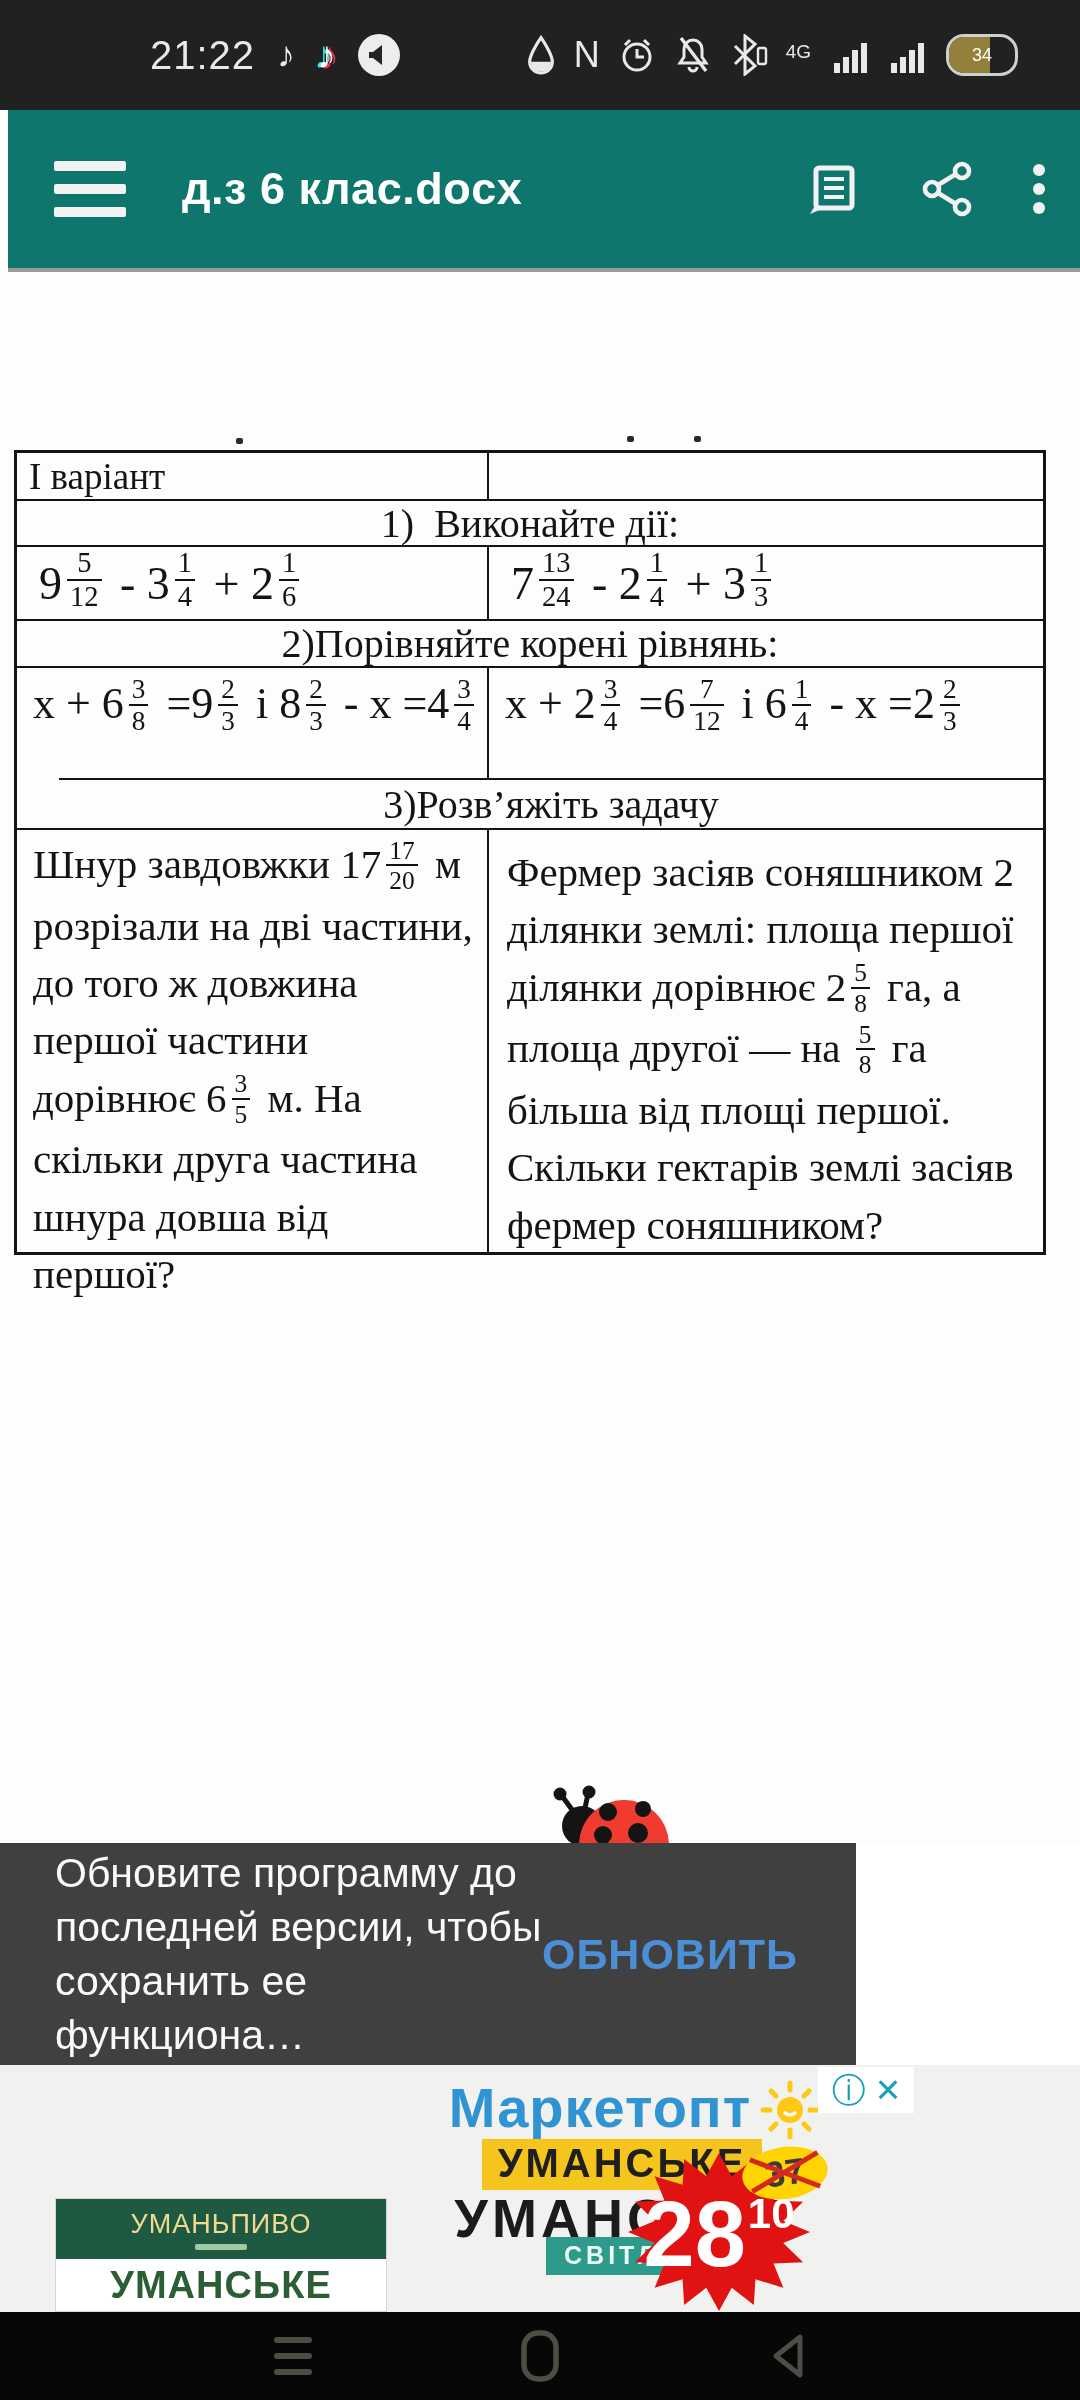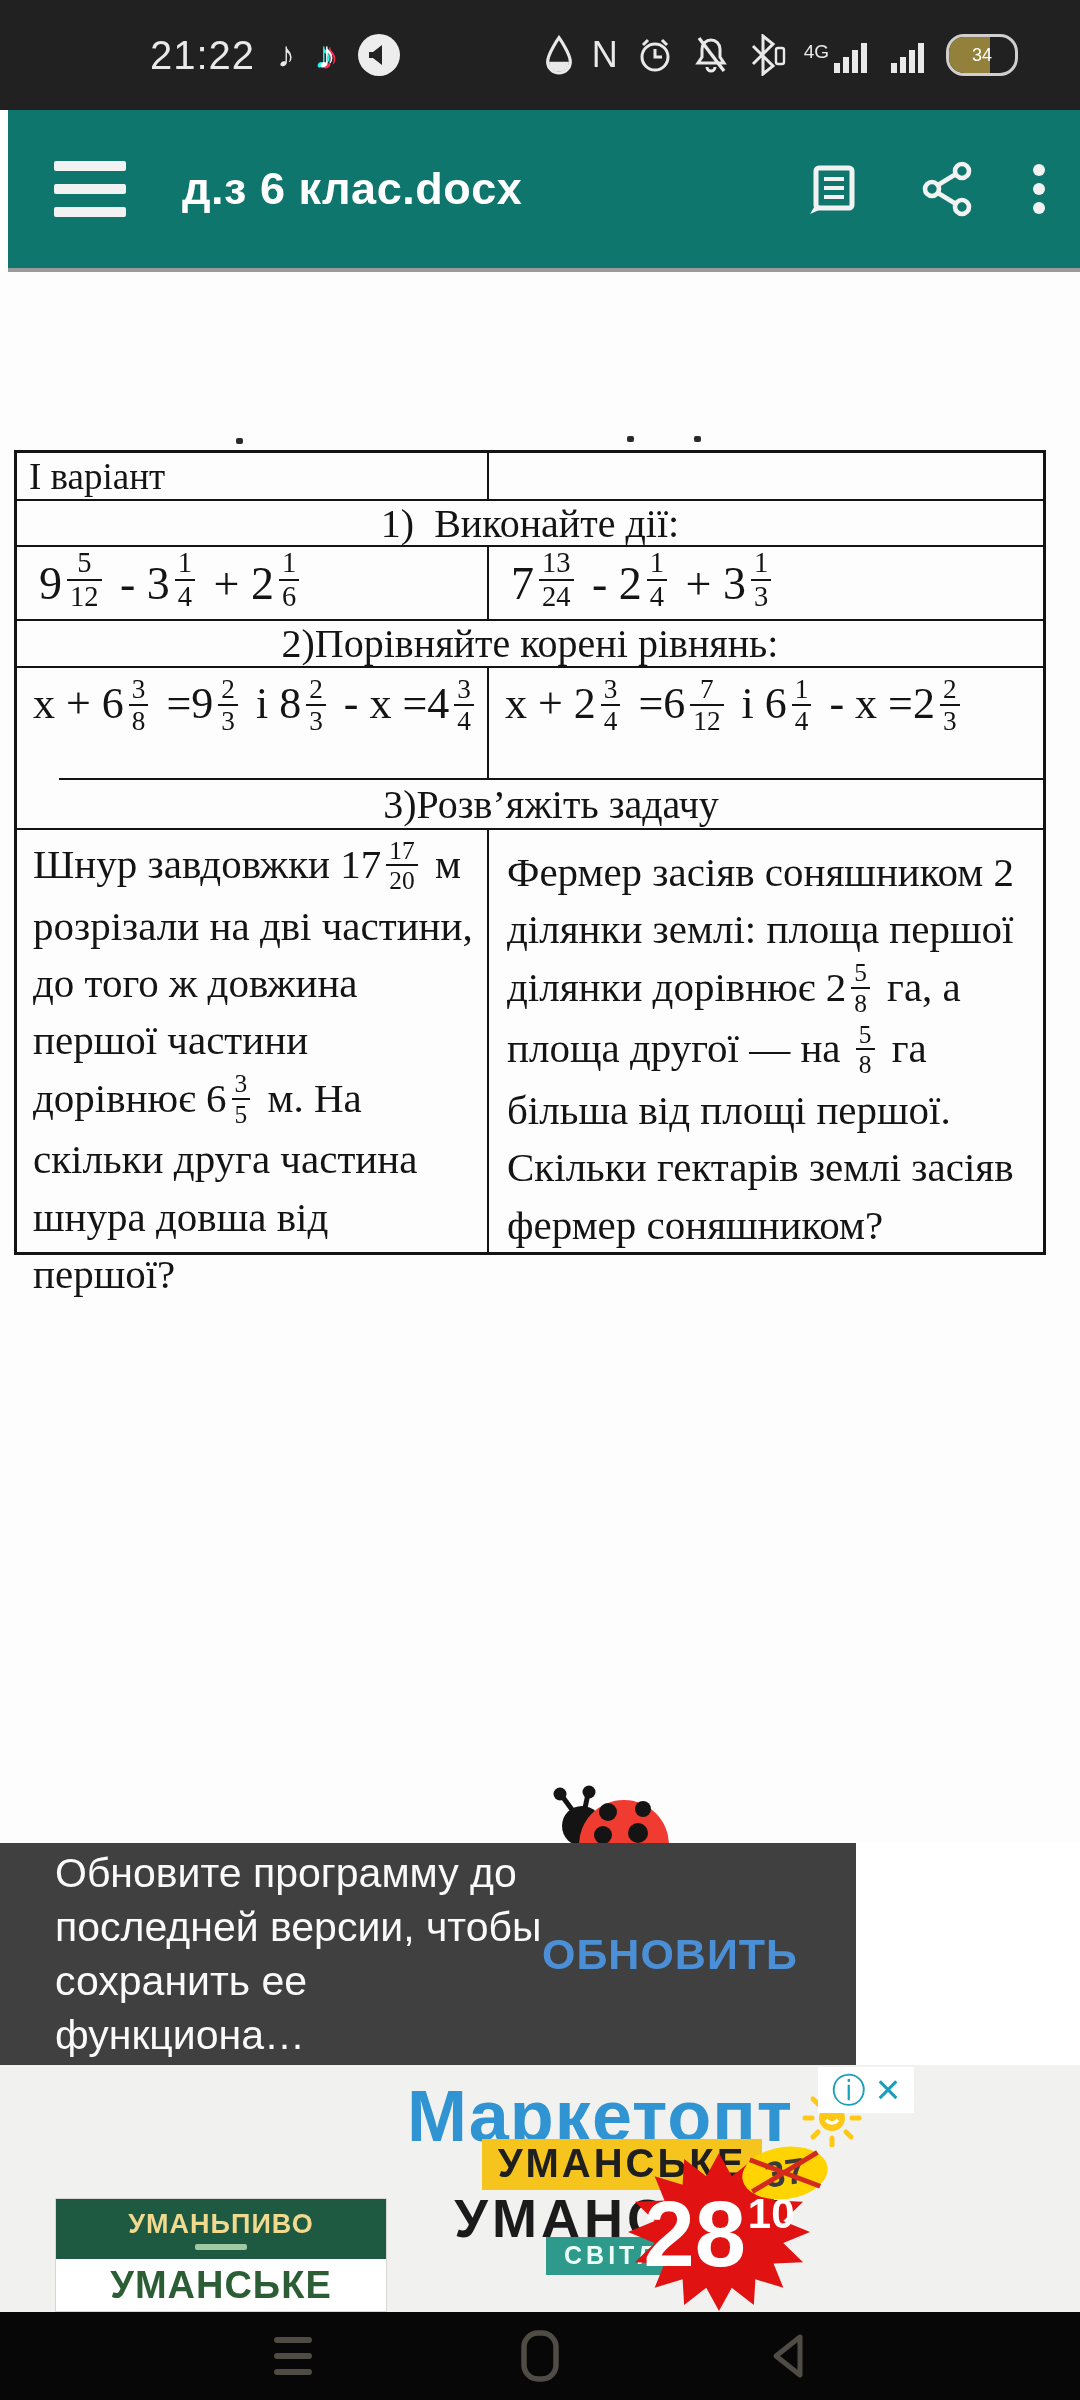--- a/index.html
+++ b/index.html
@@ -13,21 +13,21 @@
   .status-time{font-size:40px;letter-spacing:1px;}
   .s-ic{display:inline-flex;align-items:center;justify-content:center;}
   .note{font-size:36px;color:#e9e9e9;}
   .tiktok{font-size:38px;color:#fff;text-shadow:-3px 0 0 #25f4ee,3px 1px 0 #fe2c55;}
   .spk-circle{width:42px;height:42px;border-radius:50%;background:#ededed;display:flex;align-items:center;justify-content:center;}
   .status-right{margin-left:auto;display:flex;align-items:center;gap:17px;}
   .nfc{font-size:36px;font-weight:400;color:#e9e9e9;}
   .battery{position:relative;width:66px;height:36px;border:3px solid #cfcfcf;border-radius:18px;overflow:hidden;display:flex;align-items:center;justify-content:center;}
   .battery-fill{position:absolute;left:0;top:0;bottom:0;width:62%;background:#93803a;}
   .battery-num{position:relative;font-size:18px;color:#fff;z-index:1;}
-  .sig4g{display:flex;align-items:flex-end;gap:2px;}
+  .sig4g{display:flex;align-items:flex-end;gap:20px;}
   .sig4g .lbl{font-size:19px;line-height:1;margin-right:1px;transform:translateY(-14px);}
 
   
   .toolbar{position:absolute;top:110px;left:8px;width:1080px;height:158px;background:#0f766e;
            border-bottom:4px solid #9a9a9a;display:flex;align-items:center;box-sizing:content-box;}
   .hamburger{margin-left:46px;width:72px;height:56px;display:flex;flex-direction:column;justify-content:space-between;cursor:pointer;}
   .hamburger span{display:block;height:10px;background:#f2f2f2;border-radius:2px;}
   .doc-title{margin-left:56px;color:#fff;font-size:45px;font-weight:700;letter-spacing:0.5px;}
   .tb-actions{margin-left:auto;margin-right:42px;display:flex;align-items:center;gap:58px;}
 
@@ -69,30 +69,30 @@
   .banner-btn{margin-left:auto;color:#4b90d6;font-size:43px;font-weight:700;letter-spacing:1px;cursor:pointer;}
 
   
   .ad{position:absolute;top:2065px;left:0;width:1080px;height:247px;background:#f1f1f0;overflow:hidden;}
   .ad-chip{position:absolute;top:2px;left:818px;width:96px;height:46px;background:#fff;display:flex;
            align-items:center;justify-content:center;gap:10px;}
   .ad-info{color:#1a9fba;font-size:34px;line-height:1;cursor:pointer;}
   .ad-close{color:#1a9fba;font-size:42px;line-height:1;cursor:pointer;}
   .ad-brand{position:absolute;top:10px;left:0;width:1080px;display:flex;justify-content:center;align-items:center;
             gap:8px;transform:translateX(95px);}
-  .ad-brand-text{color:#3094d2;font-size:72px;font-weight:700;letter-spacing:1px;}
+  .ad-brand-text{color:#3094d2;font-size:56px;font-weight:700;letter-spacing:1px;}
   .ad-tagline{position:absolute;top:74px;left:0;width:1080px;display:flex;justify-content:center;transform:translateX(82px);}
   .ad-tagline span{background:#f5c51d;color:#1f1f1f;font-size:40px;font-weight:700;letter-spacing:3px;padding:2px 16px 4px;}
   .ad-product{position:absolute;top:122px;left:0;width:1080px;text-align:center;transform:translateX(82px);
               color:#1b1b1b;font-size:54px;font-weight:700;letter-spacing:4px;}
   .ad-variant{position:absolute;top:172px;left:0;width:1080px;display:flex;justify-content:center;transform:translateX(82px);}
   .ad-variant span{background:#2d9a8c;color:#eafff5;font-size:25px;font-weight:700;letter-spacing:4px;padding:4px 18px 5px;}
   .ad-label{position:absolute;top:133px;left:55px;width:330px;border:1px solid #d6d6d6;}
   .ad-label-top{height:60px;background:#1d5a41;display:flex;flex-direction:column;align-items:center;justify-content:center;}
-  .ad-label-top .t1{color:#f1da8e;font-size:27px;font-weight:700;letter-spacing:1px;}
+  .ad-label-top .t1{color:#f1da8e;font-size:27px;font-weight:400;letter-spacing:1px;}
   .ad-label-top .t2{width:52px;height:6px;background:#9fc9a0;margin-top:4px;border-radius:2px;}
   .ad-label-bot{height:52px;background:#fff;display:flex;align-items:center;justify-content:center;
                 color:#2c5e35;font-size:38px;font-weight:700;letter-spacing:1px;}
   .price-star{position:absolute;top:88px;left:628px;width:182px;height:158px;}
   .price-star svg{position:absolute;inset:0;}
   .price-text{position:absolute;inset:0;display:flex;align-items:center;justify-content:center;
               color:#fff;font-size:92px;font-weight:700;transform:translateY(2px);}
   .price-text sup{font-size:42px;transform:translateY(-20px);margin-left:2px;}
   .old-price{position:absolute;top:82px;left:742px;width:86px;height:52px;transform:rotate(-8deg);}
   .old-price .oval{position:absolute;inset:0;background:#ffd400;border-radius:50%;}

